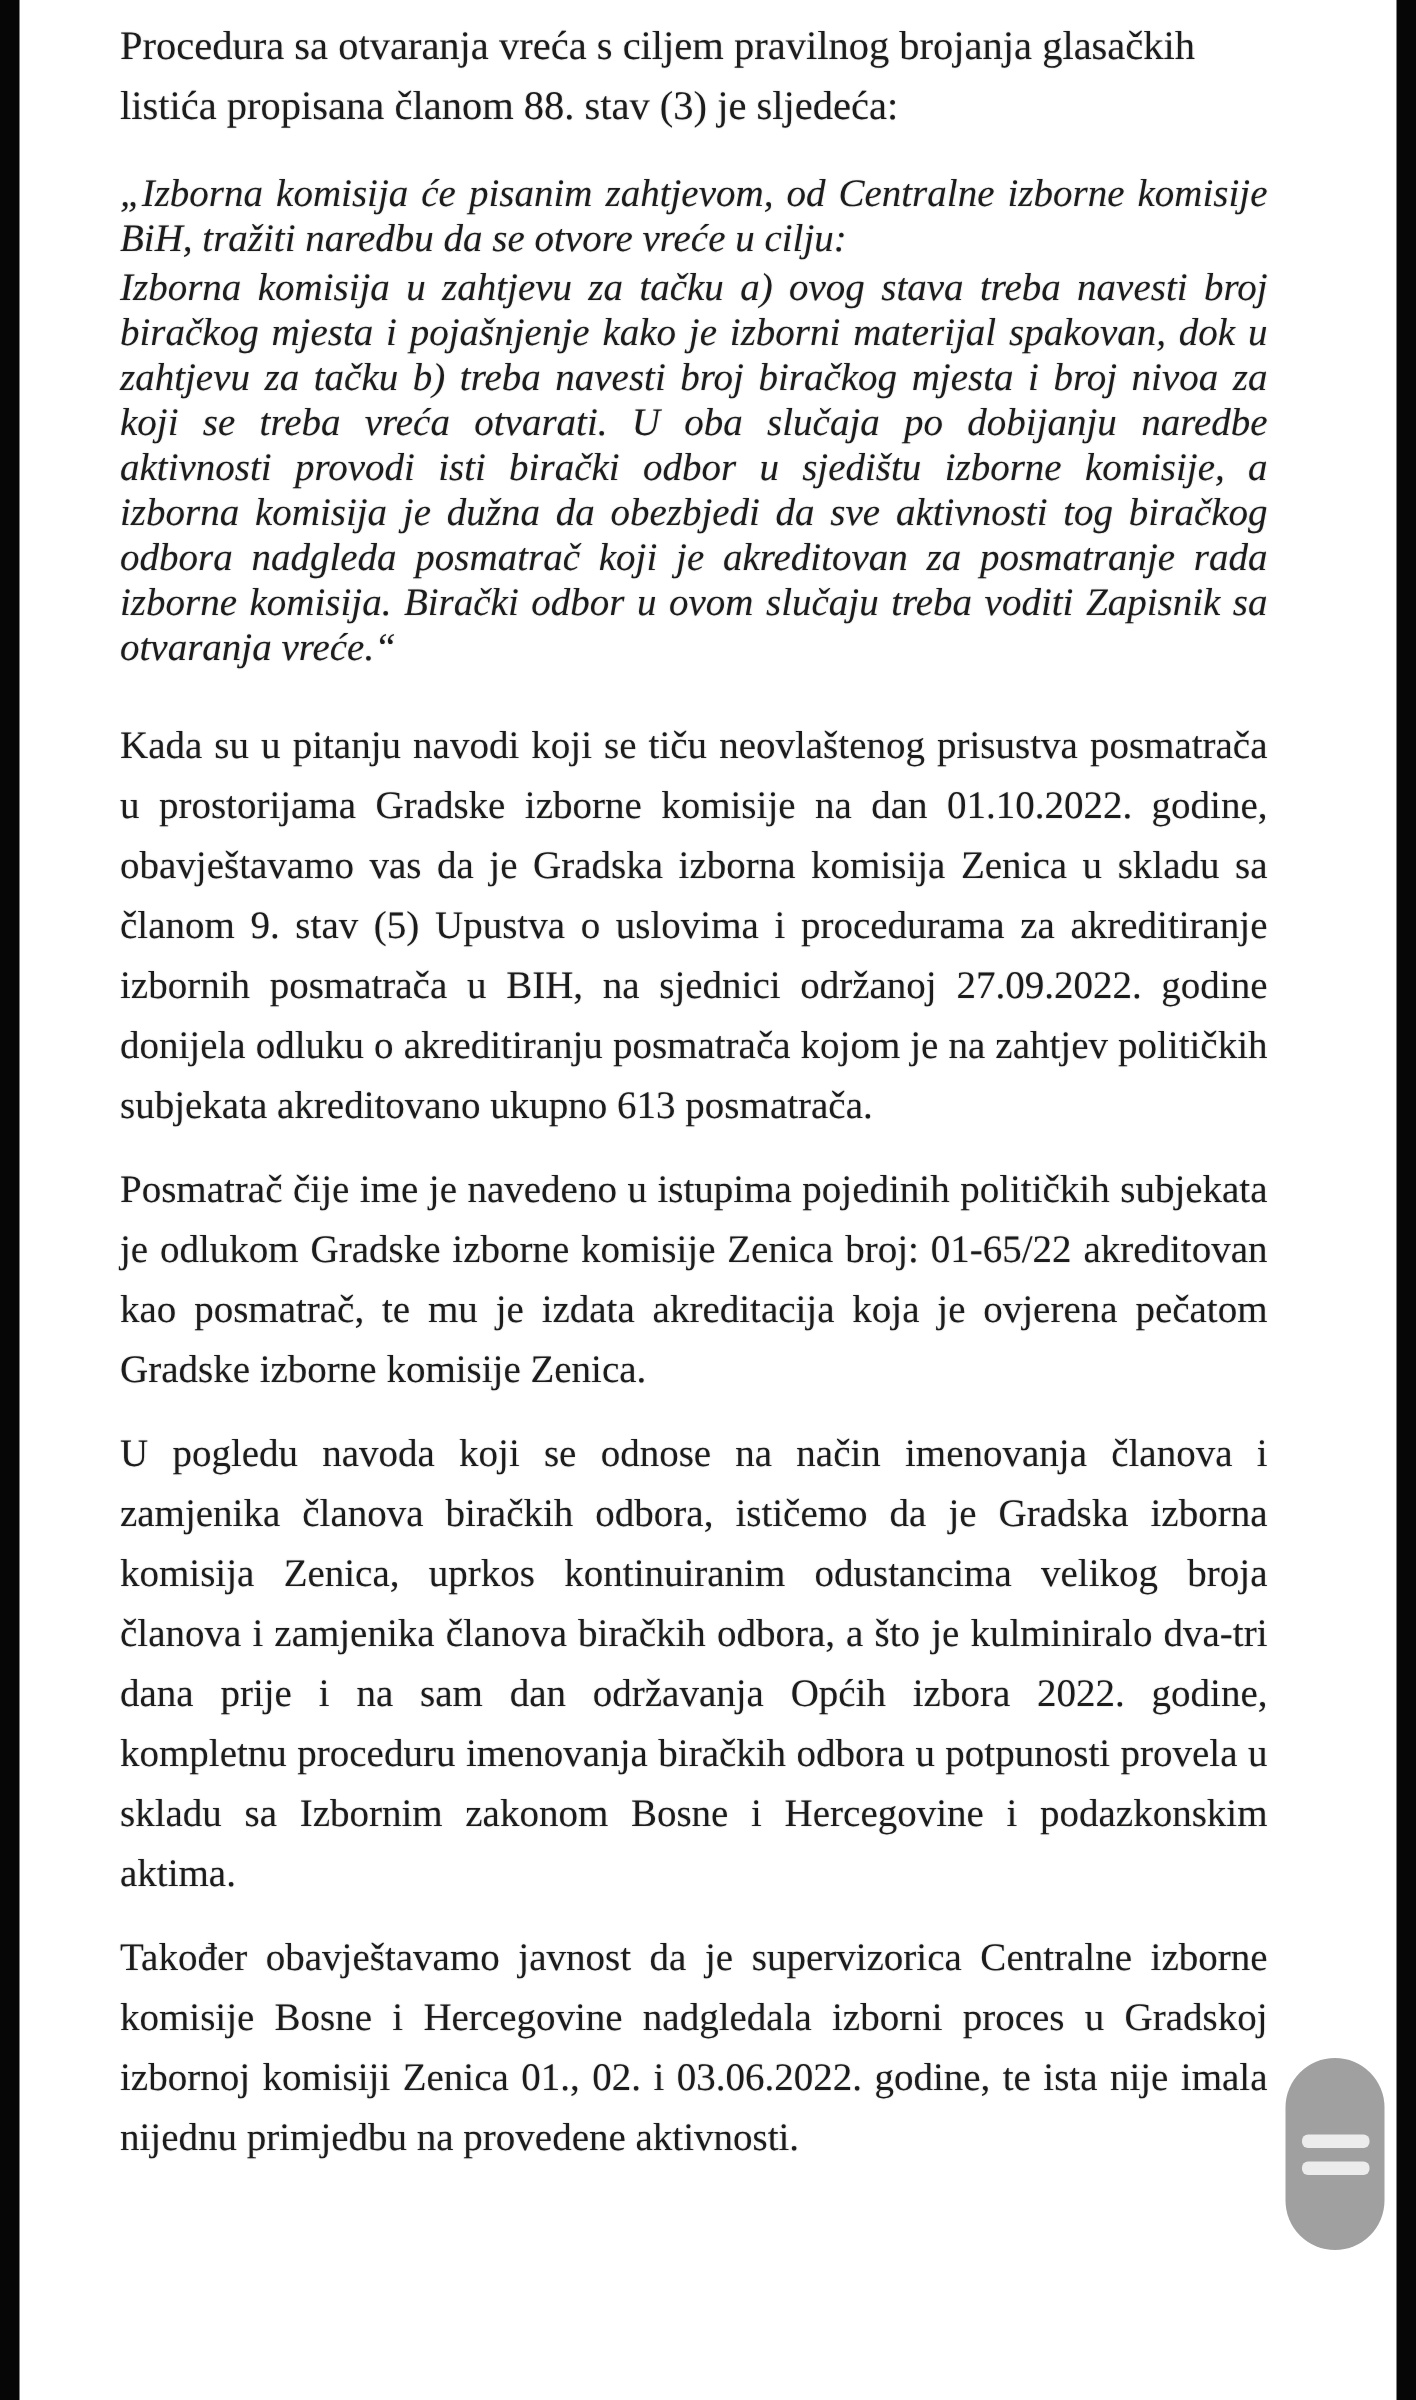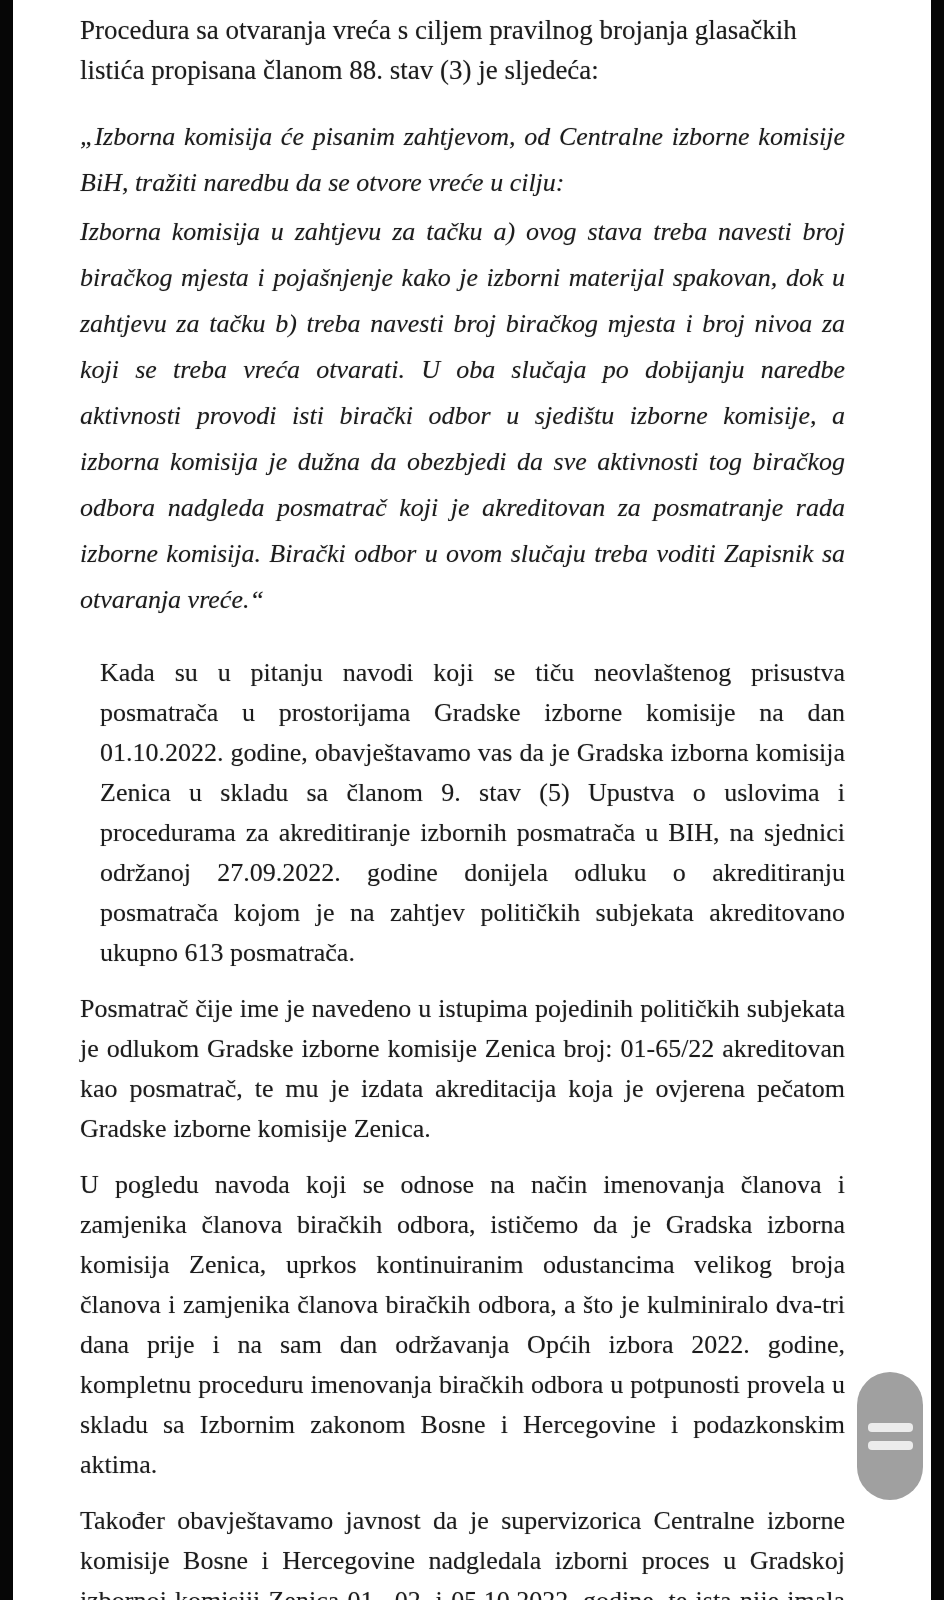--- a/index.html
+++ b/index.html
@@ -43,32 +43,32 @@
     font-size: 27px;
     line-height: 40px;
     text-align: left;
     margin-bottom: 24px !important;
   }
   .doc-title strong { font-weight: normal; text-align: right; }
 
   .quote {
     font-style: italic;
     font-size: 26px;
-    line-height: 46px;
+    line-height: 30px;
     text-align: justify;
     margin-bottom: 3px !important;
   }
 
   .body-par {
     font-size: 26px;
     line-height: 40px;
     text-align: justify;
     margin-bottom: 16px !important;
   }
-  .body-par.first { margin-top: 30px !important; margin-left: 20px; }
+  .body-par.first { margin-top: 30px !important; }
 
   .scroll-handle {
     position: absolute;
     top: 1372px;
     right: 21px;
     width: 66px;
     height: 128px;
     background: #a0a0a0;
     border-radius: 33px;
     z-index: 3;
@@ -95,20 +95,20 @@
 <div class="content">
 
   <p class="doc-title"><strong>Procedura sa otvaranja vreća s ciljem pravilnog brojanja glasačkih listića</strong><span> propisana članom 88.  stav (3) je sljedeća:</span></p>
 
   <p class="quote">„Izborna komisija će pisanim zahtjevom, od Centralne izborne komisije BiH, tražiti naredbu da se otvore vreće u cilju:</p>
   <p class="quote">Izborna komisija u zahtjevu za tačku a) ovog stava treba navesti broj biračkog mjesta i pojašnjenje kako je izborni materijal spakovan, dok u zahtjevu za tačku b) treba navesti broj biračkog mjesta i broj nivoa za koji se treba vreća otvarati. U oba slučaja po dobijanju naredbe aktivnosti provodi isti birački odbor u sjedištu izborne komisije, a izborna komisija je dužna da obezbjedi da sve aktivnosti tog biračkog odbora nadgleda posmatrač koji je akreditovan za posmatranje rada izborne komisija. Birački odbor u ovom slučaju treba voditi Zapisnik sa otvaranja vreće.“</p>
 
   <p class="body-par first">Kada su u pitanju navodi koji se tiču neovlaštenog prisustva posmatrača u prostorijama Gradske izborne komisije na dan 01.10.2022. godine, obavještavamo vas da je Gradska izborna komisija Zenica u skladu sa članom 9. stav (5) Upustva o uslovima i procedurama za akreditiranje izbornih posmatrača u BIH, na sjednici održanoj 27.09.2022. godine donijela odluku o akreditiranju posmatrača kojom je na zahtjev političkih subjekata akreditovano ukupno 613 posmatrača.</p>
   <p class="body-par">Posmatrač čije ime je navedeno u istupima pojedinih političkih subjekata je odlukom Gradske izborne komisije Zenica broj: 01-65/22 akreditovan kao posmatrač, te mu je izdata akreditacija koja je ovjerena pečatom Gradske izborne komisije Zenica.</p>
   <p class="body-par">U pogledu navoda koji se odnose na način imenovanja članova i zamjenika članova biračkih odbora, ističemo da je Gradska izborna komisija Zenica, uprkos kontinuiranim odustancima velikog broja članova i zamjenika članova biračkih odbora, a što je kulminiralo dva-tri dana prije i na sam dan održavanja Općih izbora 2022. godine, kompletnu proceduru imenovanja biračkih odbora u potpunosti provela u skladu sa Izbornim zakonom Bosne i Hercegovine i podazkonskim aktima.</p>
-  <p class="body-par">Također obavještavamo javnost da je supervizorica Centralne izborne komisije Bosne i Hercegovine nadgledala izborni proces u Gradskoj izbornoj komisiji Zenica 01., 02. i 05.10.2022. godine, te ista nije imala nijednu primjedbu na provedene aktivnosti.</p>
+  <p class="body-par">Također obavještavamo javnost da je supervizorica Centralne izborne komisije Bosne i Hercegovine nadgledala izborni proces u Gradskoj izbornoj komisiji Zenica 01., 02. i 03.06.2022. godine, te ista nije imala nijednu primjedbu na provedene aktivnosti.</p>
 
 </div>
 
 <div class="scroll-handle">
   <div class="grip-line"></div>
   <div class="grip-line"></div>
 </div>
 
 </body></html>

